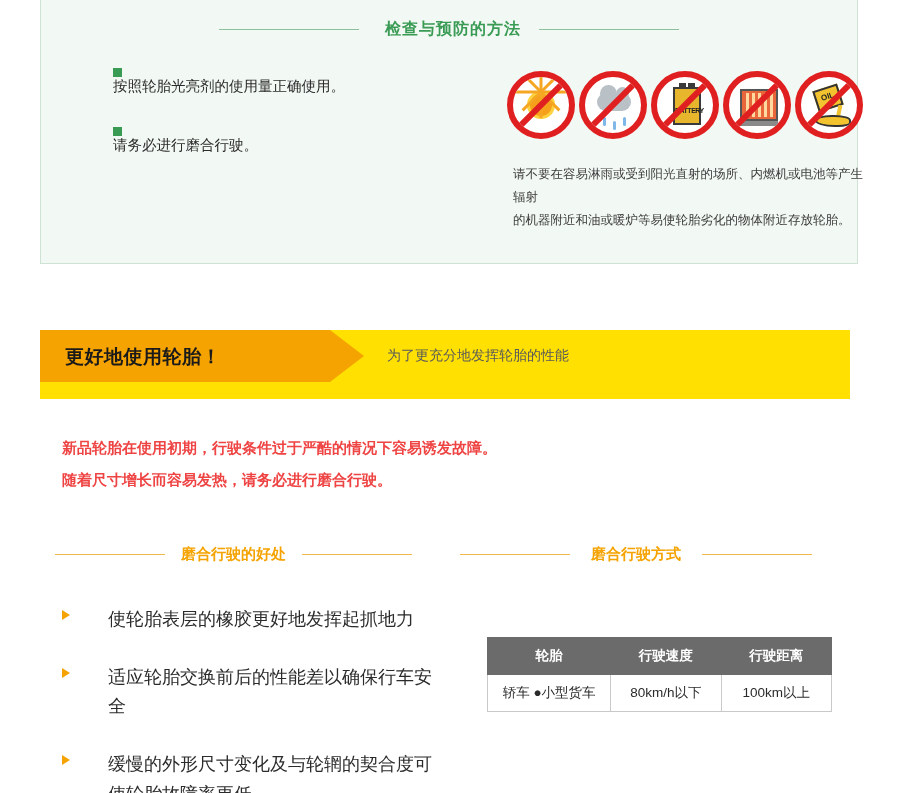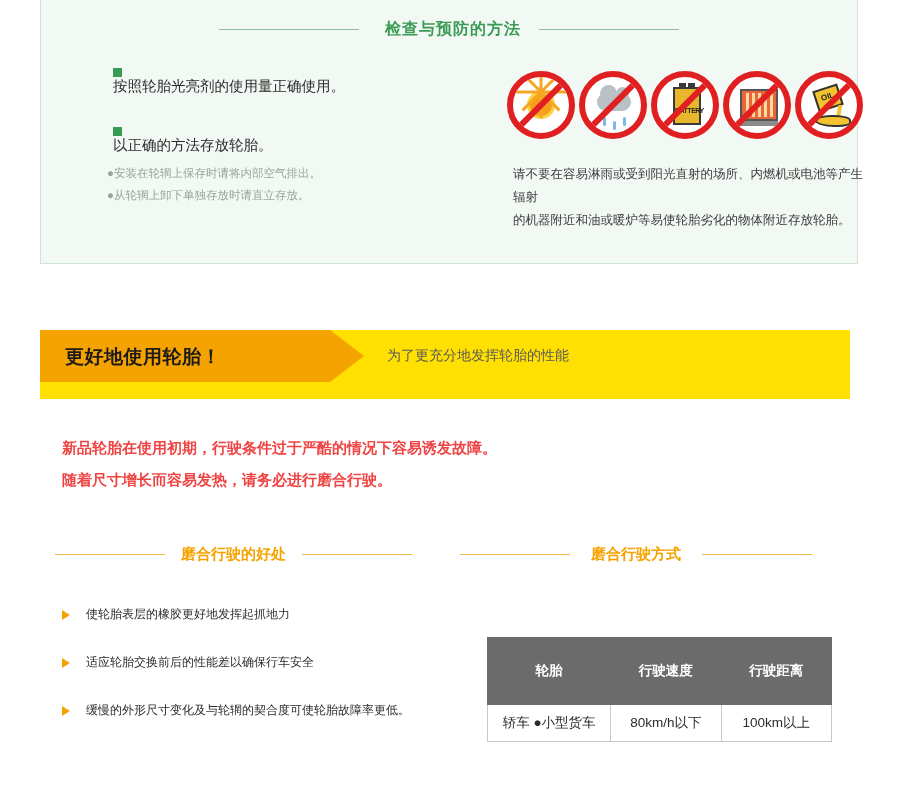--- a/index.html
+++ b/index.html
@@ -346,44 +346,45 @@
   .tri {
     width: 0; height: 0;
     border-top: 5px solid transparent;
     border-bottom: 5px solid transparent;
     border-left: 8px solid #f5a300;
     margin-top: 5px;
     margin-right: 16px;
     flex: 0 0 auto;
   }
   .benefit-text {
-    font-size: 12px;
+    font-size: 18px;
     color: #2b2b2b;
     line-height: 1.65;
     max-width: 330px;
+    margin-left: 22px;
   }
 
   
   .table-wrap {
     position: absolute;
     left: 487px;
     top: 637px;
     width: 345px;
   }
   table.spec {
     border-collapse: collapse;
     width: 100%;
     table-layout: fixed;
   }
   table.spec th {
     background: #6b6b6b;
     color: #ffffff;
     font-size: 13.5px;
     font-weight: bold;
-    padding: 24px 4px;
+    padding: 9px 4px;
     text-align: center;
     border: 1px solid #6b6b6b;
   }
   table.spec td {
     font-size: 13.5px;
     color: #2b2b2b;
     padding: 9px 4px;
     text-align: center;
     border: 1px solid #c9c9c9;
     background: #ffffff;
@@ -400,28 +401,24 @@
     <div class="rule"></div>
   </div>
 
   <div class="bullets">
     <div class="bullet-row">
       <div class="bullet-sq"></div>
       <div class="bullet-text">按照轮胎光亮剂的使用量正确使用。</div>
     </div>
     <div class="bullet-row">
       <div class="bullet-sq"></div>
-      <div class="bullet-text">以正确的方法存放轮胎。</div>
-    </div>
-  </div>
-
-  <div class="notes">
-    <div class="note-line">●安装在轮辋上保存时请将内部空气排出。</div>
-    <div class="note-line">●从轮辋上卸下单独存放时请直立存放。</div>
-  </div>
+      <div class="bullet-text">请务必进行磨合行驶。</div>
+    </div>
+  </div>
+
 
   <div class="icon-row">
 
     <div class="no-icon">
       <div class="gl">
         <div class="sun-core"></div>
         <div class="ray" style="transform:translate(-50%,-50%) rotate(0deg)"></div>
         <div class="ray" style="transform:translate(-50%,-50%) rotate(45deg)"></div>
         <div class="ray" style="transform:translate(-50%,-50%) rotate(90deg)"></div>
         <div class="ray" style="transform:translate(-50%,-50%) rotate(135deg)"></div>

